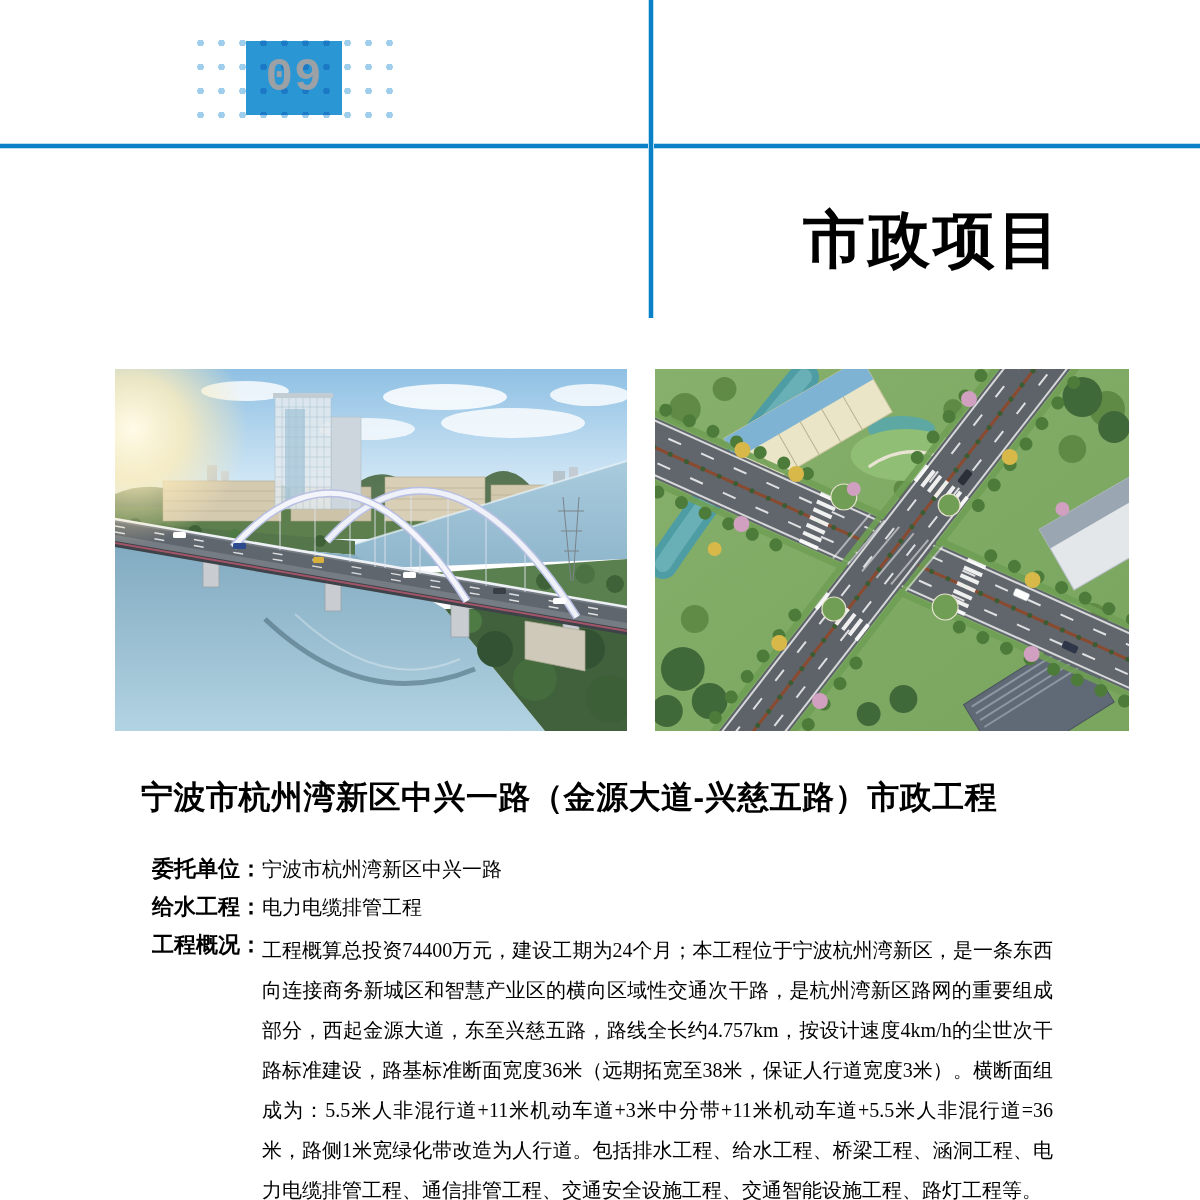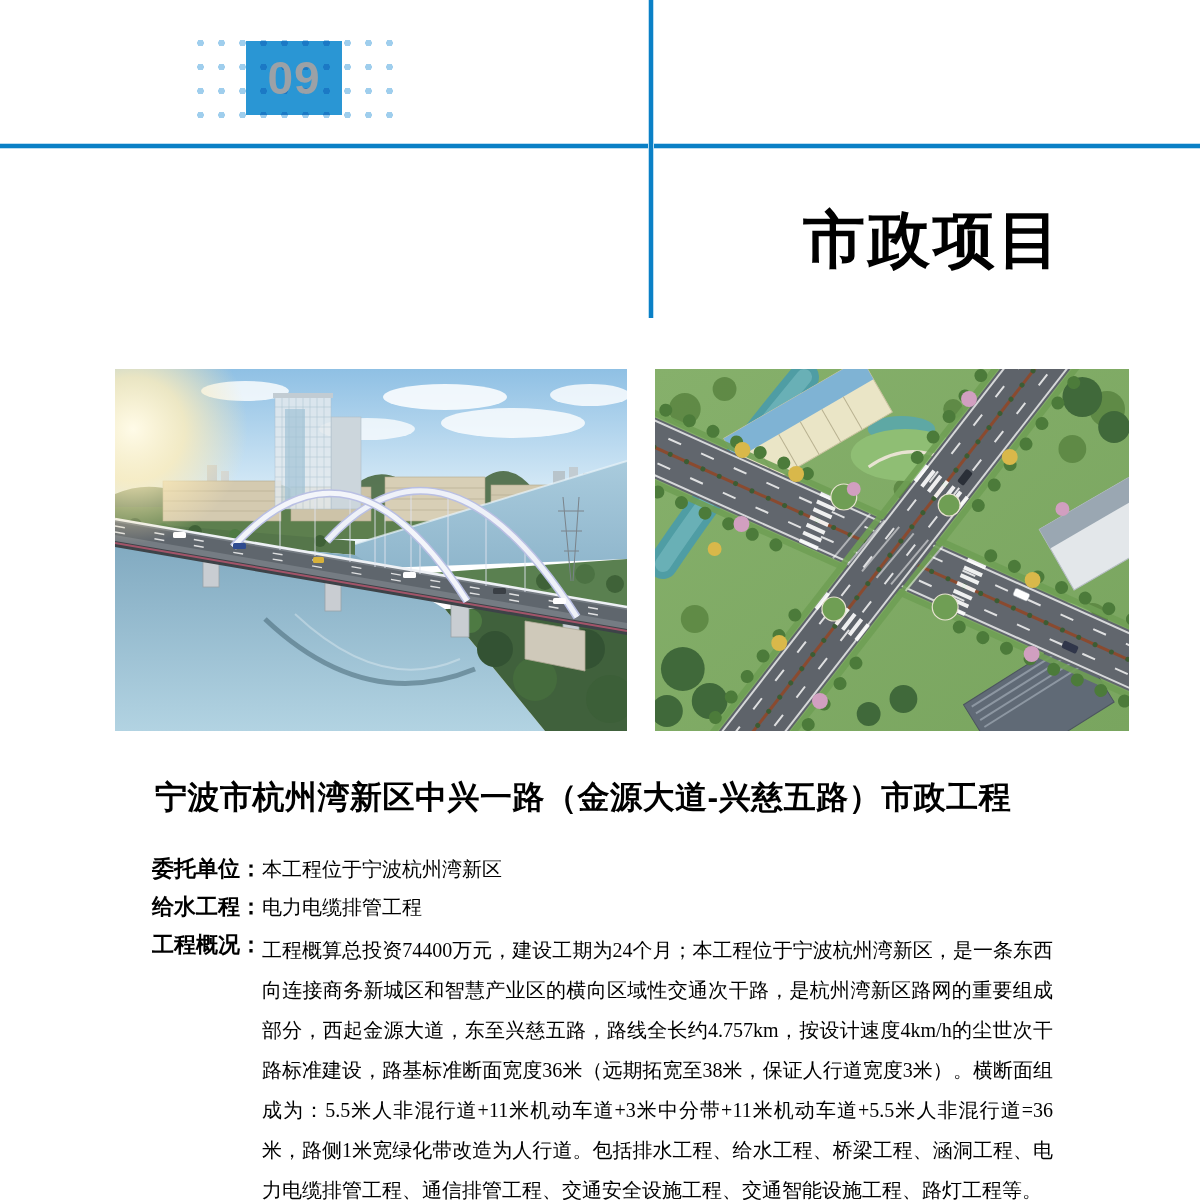--- a/index.html
+++ b/index.html
@@ -14,42 +14,42 @@
   }
   .dots-grid{
     position:absolute;left:190px;top:31px;width:210px;height:96px;z-index:2;
     background-image:radial-gradient(circle 3.4px at 10.5px 12px,#9fceed 97%,rgba(159,206,237,0) 100%);
     background-size:21px 24px;background-repeat:repeat;
     mix-blend-mode:multiply;pointer-events:none;
   }
   .badge-number{
     position:absolute;left:246px;top:41px;width:96px;height:74px;z-index:3;
     display:flex;align-items:center;justify-content:center;
-    font-size:46px;font-weight:700;color:#9ca1a6;letter-spacing:1px;
+    font-size:46px;font-weight:700;color:#9ca1a6;letter-spacing:1px;font-family:Liberation Mono, monospace;
   }
   .divider-h{
     position:absolute;left:0;top:143px;width:1200px;height:6px;
     background:linear-gradient(#b9ddf2 0 1px,#0a80c6 1px 5px,#b9ddf2 5px 6px);
   }
   .divider-v{
     position:absolute;left:648px;top:0;width:6px;height:318px;
     background:linear-gradient(90deg,#b9ddf2 0 1px,#0a80c6 1px 5px,#b9ddf2 5px 6px);
   }
   .page-title{
     position:absolute;left:650px;top:198px;width:566px;
     text-align:center;font-size:62px;font-weight:700;letter-spacing:3px;
   }
   
   .photo{position:absolute;top:369px;height:362px;overflow:hidden;}
   .photo svg{display:block;width:100%;height:100%;}
   .photo-left{left:115px;width:512px;}
   .photo-right{left:655px;width:474px;}
   
   .project-heading{
-    position:absolute;left:155px;top:776px;width:900px;
+    position:absolute;left:141px;top:776px;width:900px;
     font-size:32px;font-weight:700;letter-spacing:0.5px;white-space:nowrap;
   }
   .info-block{position:absolute;left:152px;top:854px;width:901px;}
   .info-row{display:flex;align-items:flex-start;margin-bottom:8px;}
   .info-label{
     flex:0 0 106px;font-size:22px;font-weight:700;line-height:30px;
     font-family:"Liberation Sans","DejaVu Sans",sans-serif;white-space:nowrap;
   }
   .info-value{
     flex:1;font-size:20px;line-height:30px;
@@ -345,21 +345,21 @@
         <circle cx="410" cy="140" r="7"></circle>
   </g>
 </svg>
 </div>
 
 <div class="project-heading">宁波市杭州湾新区中兴一路（金源大道-兴慈五路）市政工程</div>
 
 <div class="info-block">
   <div class="info-row">
     <span class="info-label">委托单位：</span>
-    <span class="info-value">本工程位于宁波杭州湾新区</span>
+    <span class="info-value">宁波市杭州湾新区中兴一路</span>
   </div>
   <div class="info-row">
     <span class="info-label">给水工程：</span>
     <span class="info-value">电力电缆排管工程</span>
   </div>
   <div class="info-row">
     <span class="info-label">工程概况：</span>
     <span class="info-value para">工程概算总投资74400万元，建设工期为24个月；本工程位于宁波杭州湾新区，是一条东西向连接商务新城区和智慧产业区的横向区域性交通次干路，是杭州湾新区路网的重要组成部分，西起金源大道，东至兴慈五路，路线全长约4.757km，按设计速度4km/h的尘世次干路标准建设，路基标准断面宽度36米（远期拓宽至38米，保证人行道宽度3米）。横断面组成为：5.5米人非混行道+11米机动车道+3米中分带+11米机动车道+5.5米人非混行道=36米，路侧1米宽绿化带改造为人行道。包括排水工程、给水工程、桥梁工程、涵洞工程、电力电缆排管工程、通信排管工程、交通安全设施工程、交通智能设施工程、路灯工程等。</span>
   </div>
 </div>

